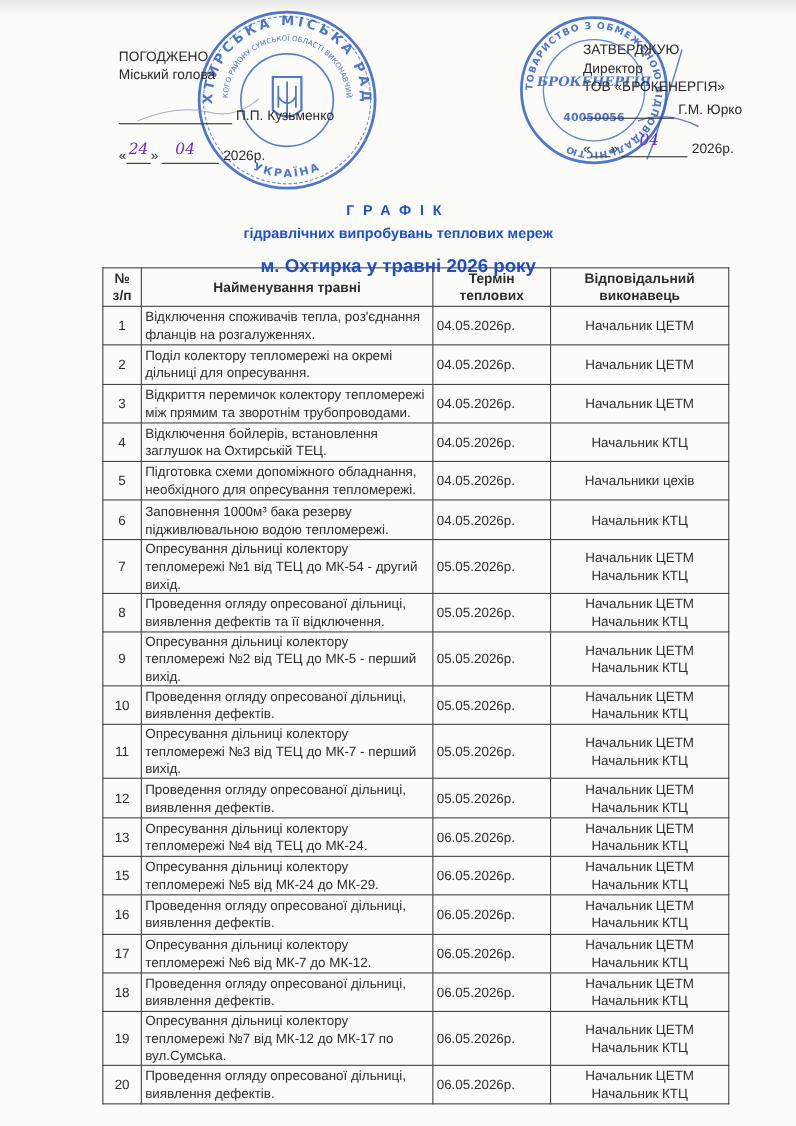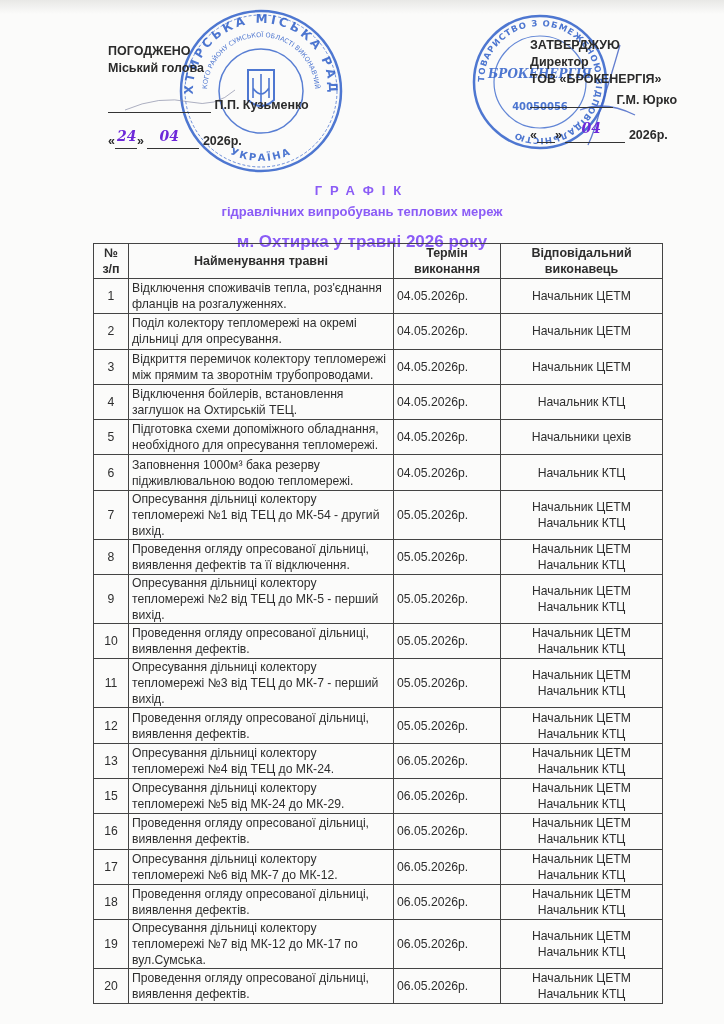--- a/index.html
+++ b/index.html
@@ -4,25 +4,25 @@
 <style>
   html, body { margin: 0; padding: 0; }
   body {
     width: 724px; height: 1024px; position: relative; overflow: hidden;
     background: #fbfbfa;
     font-family: "Liberation Sans", sans-serif;
     color: #2a2a2a;
   }
   .topshade { position:absolute; left:0; top:0; width:724px; height:14px; background:linear-gradient(#e8e8e6,#fbfbfa); }
   .stamp { position:absolute; }
-  .blk { position:absolute; font-size:12.5px; font-weight:bold; color:#2b2b2b; }
+  .blk { position:absolute; font-size:12.5px; font-weight:normal; color:#2b2b2b; }
   .blk .ln { position:absolute; white-space:nowrap; }
   .uline { display:inline-block; border-bottom:1px solid #333; vertical-align:baseline; }
   .hand { position:absolute; font-family:"DejaVu Serif", serif; font-style:italic; color:#6d28d9; font-size:14px; }
-  .title { position:absolute; left:0; width:724px; text-align:center; font-weight:bold; color:#8b5cf6; }
+  .title { position:absolute; left:0; width:724px; text-align:center; font-weight:bold; color:#1d4ed8; }
   .t1 { top:183px; font-size:13px; letter-spacing:8px; }
   .t2 { top:204px; font-size:13px; }
   .t3 { top:232px; font-size:17px; }
   table.sched {
     position:absolute; left:93px; top:243px; width:569px;
     border-collapse:collapse; table-layout:fixed;
     font-size:12.2px; color:#2e2e2e;
   }
   table.sched td, table.sched th {
     border:1px solid #444; padding:0 3px; vertical-align:middle;
@@ -120,21 +120,21 @@
   <colgroup>
     <col style="width:35px">
     <col style="width:265px">
     <col style="width:107px">
     <col style="width:162px">
   </colgroup>
   <thead>
     <tr>
       <th><span>№</span><br><span>з/п</span></th>
       <th>Найменування травні</th>
-      <th><span>Термін</span><br><span>виконання</span></th>
+      <th><span>Термін</span><br><span>теплових</span></th>
       <th><span>Відповідальний</span><br><span>виконавець</span></th>
     </tr>
   </thead>
   <tbody id="rows">
       <tr>
         <td class="num">1</td>
         <td class="name">Відключення споживачів тепла, роз'єднання фланців на розгалуженнях.</td>
         <td class="date">04.05.2026р.</td>
         <td class="resp">
           <span>Начальник ЦЕТМ</span>

